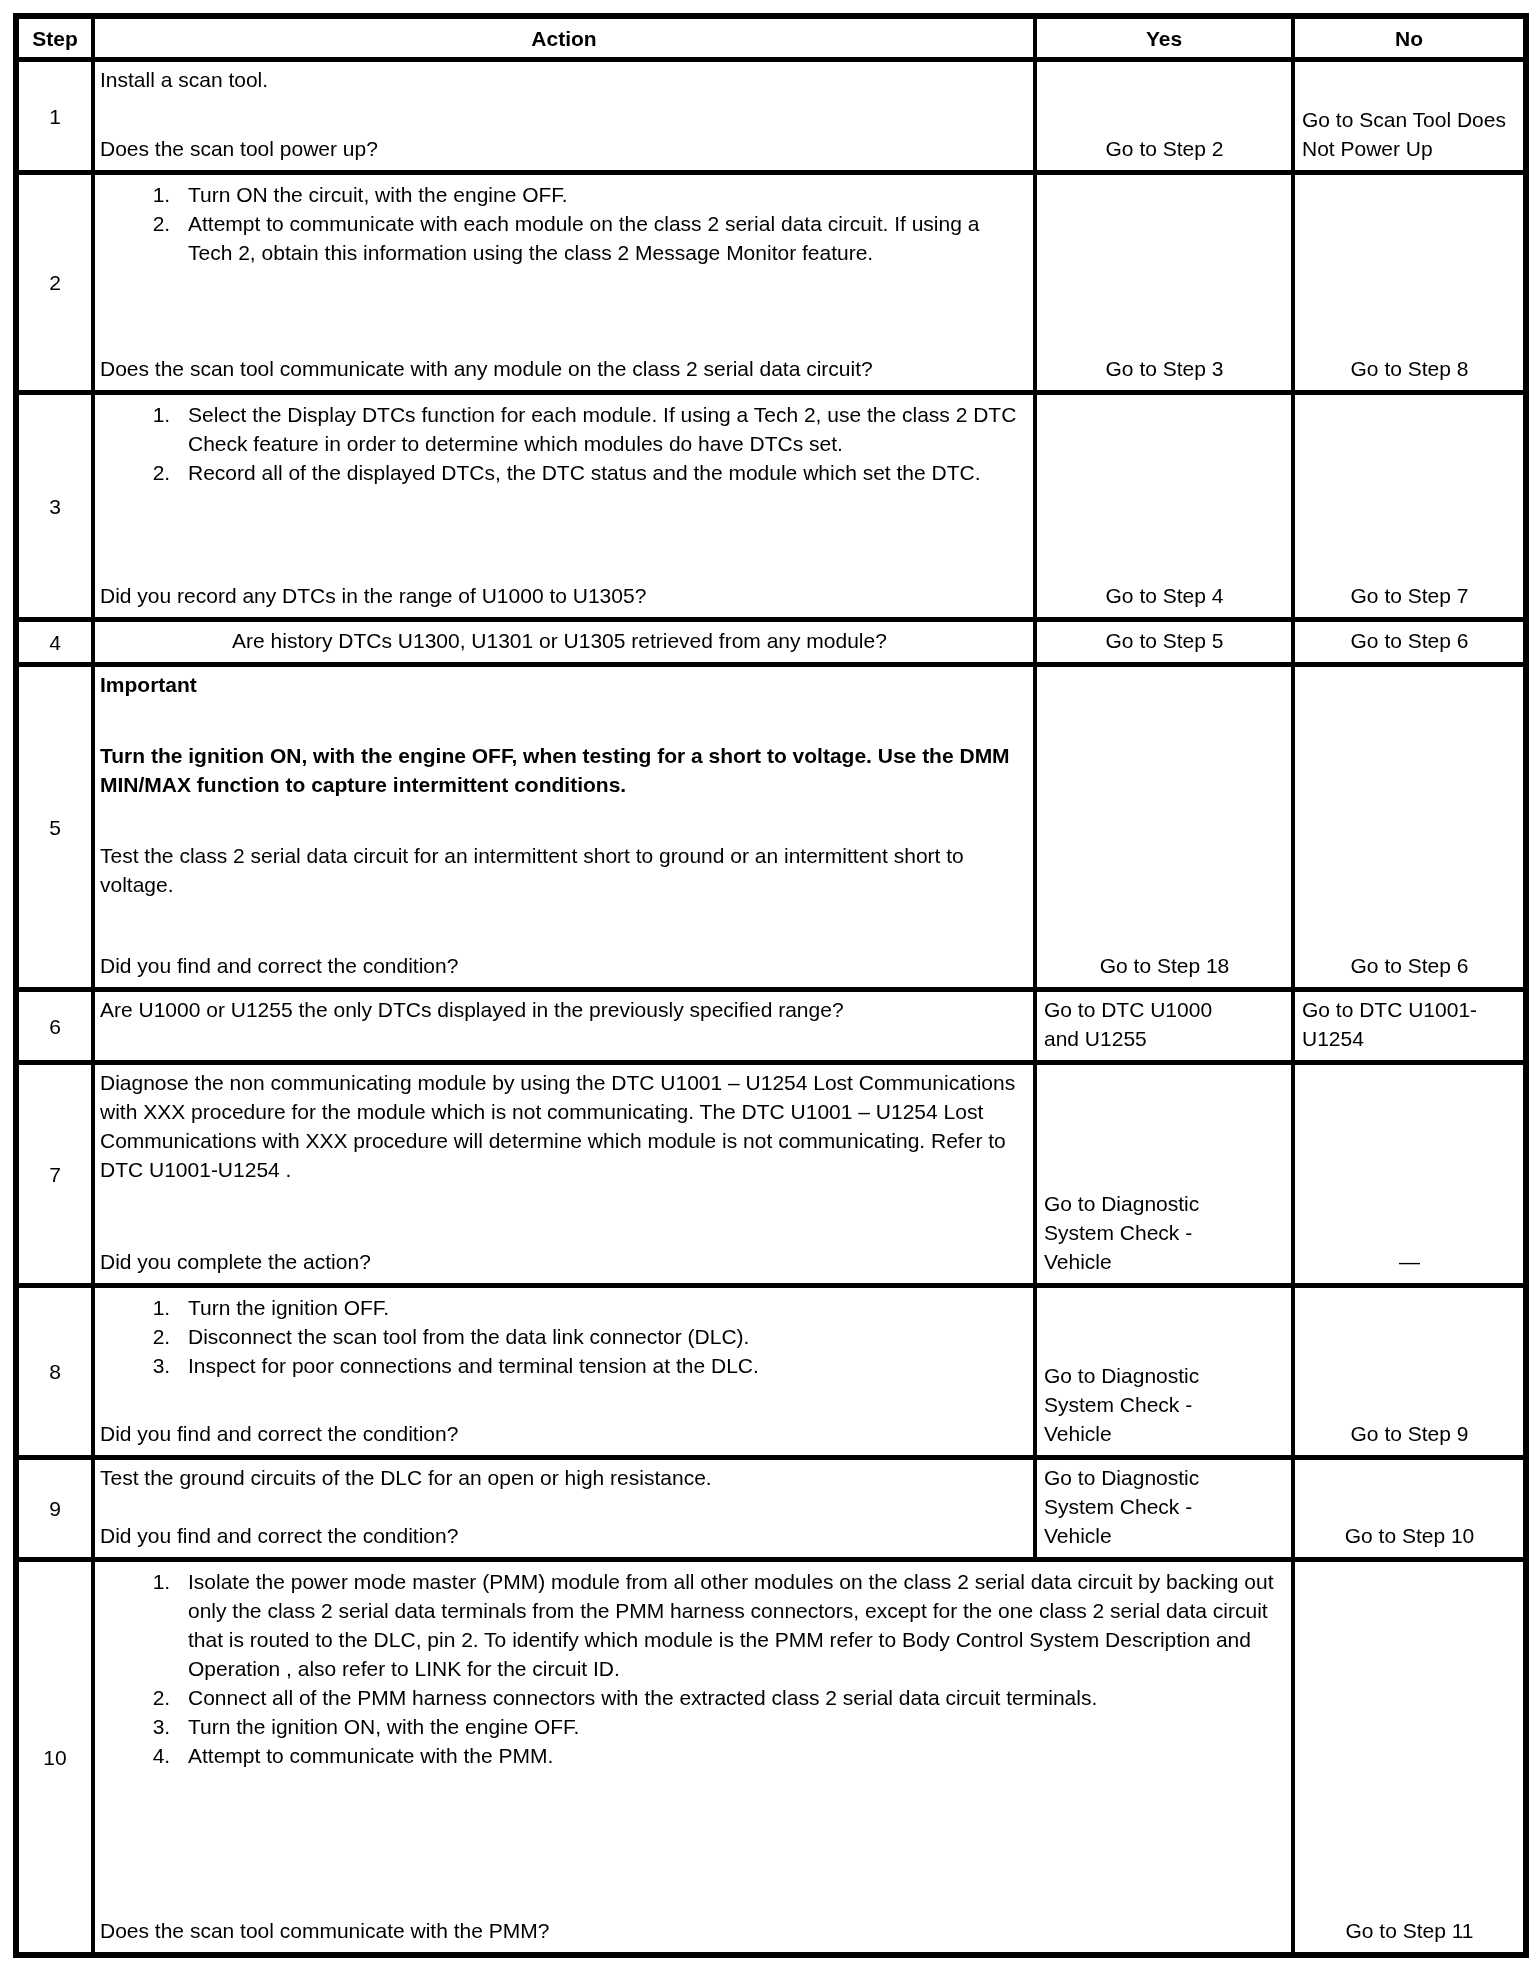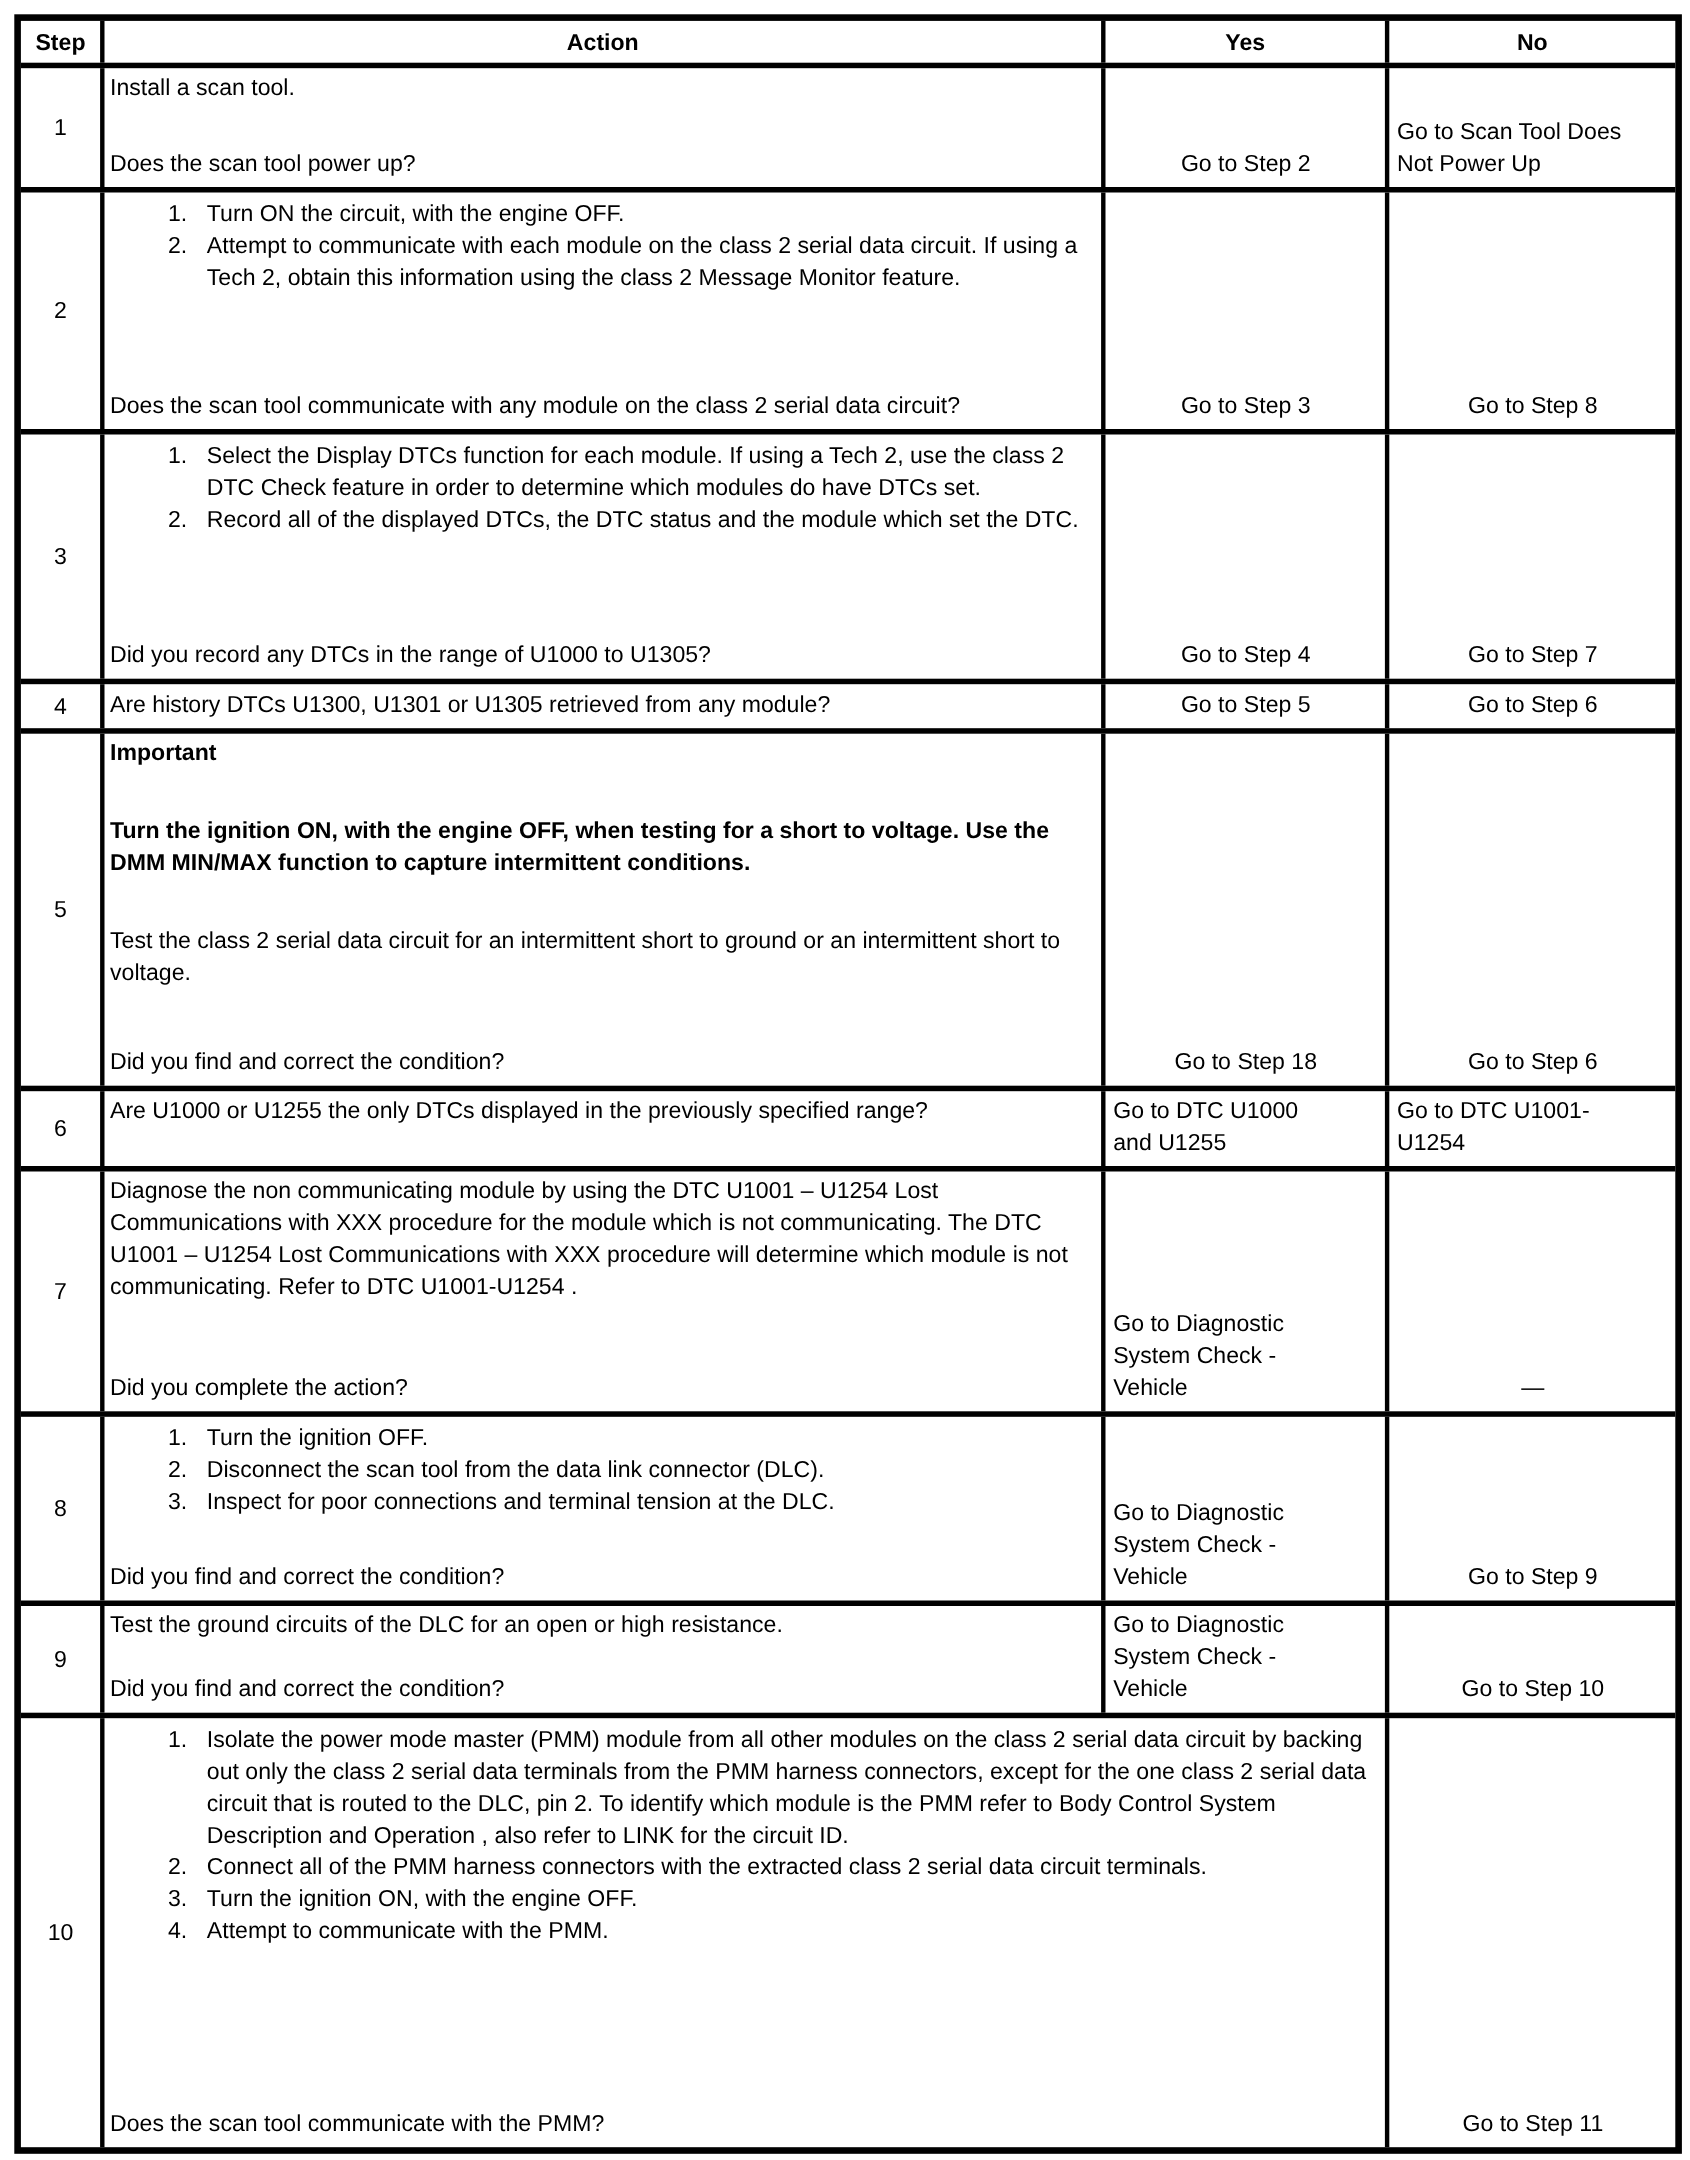--- a/index.html
+++ b/index.html
@@ -19,21 +19,21 @@
   }
   .row { display: flex; border-top: 5px solid #000; align-items: stretch; }
   .row:first-child { border-top: none; }
 
   .cell { border-left: 4px solid #000; box-sizing: border-box; }
   .cell:first-child { border-left: none; }
 
   .c-step { width: 72px; flex: none; display: flex; align-items: center; justify-content: center; }
   .c-action { flex: 1 1 auto; display: flex; flex-direction: column; padding: 3px 14px 7px 5px; }
   .c-yes { width: 258px; flex: none; display: flex; flex-direction: column; padding: 3px 6px 7px 7px; justify-content: center; }
-  .c-no  { width: 264px; flex: none; display: flex; flex-direction: column; padding: 3px 6px 7px 7px; }
+  .c-no  { width: 232px; flex: none; display: flex; flex-direction: column; padding: 3px 6px 7px 7px; }
 
   .header-row { min-height: 38px; }
   .header-row .cell {
     display: flex; align-items: center; justify-content: center;
     font-weight: bold; padding: 2px;
   }
 
   
   .r1  { min-height: 108px; }
   .r2  { min-height: 215px; }
@@ -47,21 +47,21 @@
   .r10 { min-height: 390px; }
 
   p { margin: 0; }
   .bold { font-weight: bold; }
   .gap-after { margin-bottom: 42px; }
 
   ol { margin: 2px 0 0 0; padding-left: 76px; }
   li { padding-left: 12px; }
 
   .question { margin-top: auto; }
-  .vcenter { justify-content: center; }
+  .vcenter { justify-content: center; align-items: center; }
   .vcenter .question { margin-top: 0; }
 
   .goto { margin-top: auto; white-space: pre-line; }
   .goto.center { text-align: center; }
   .goto.left { text-align: left; }
 </style>
 </head>
 <body>
 
 <div class="dtable">

